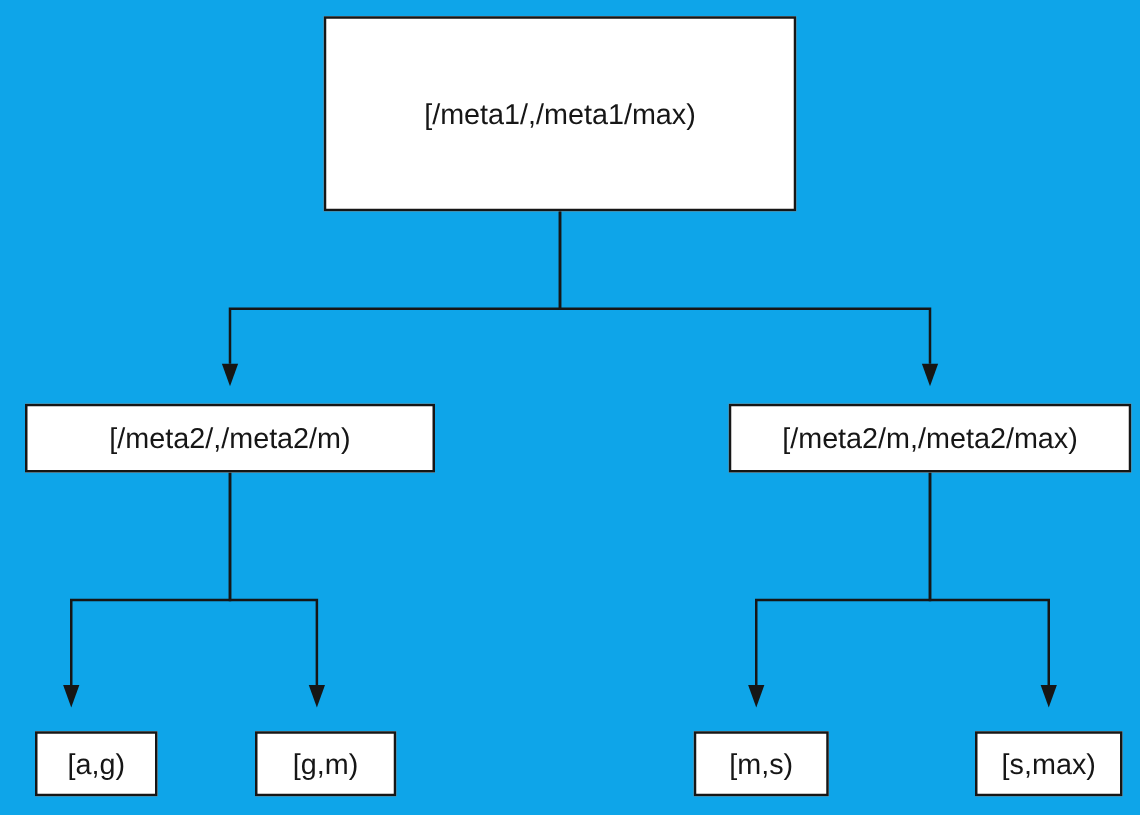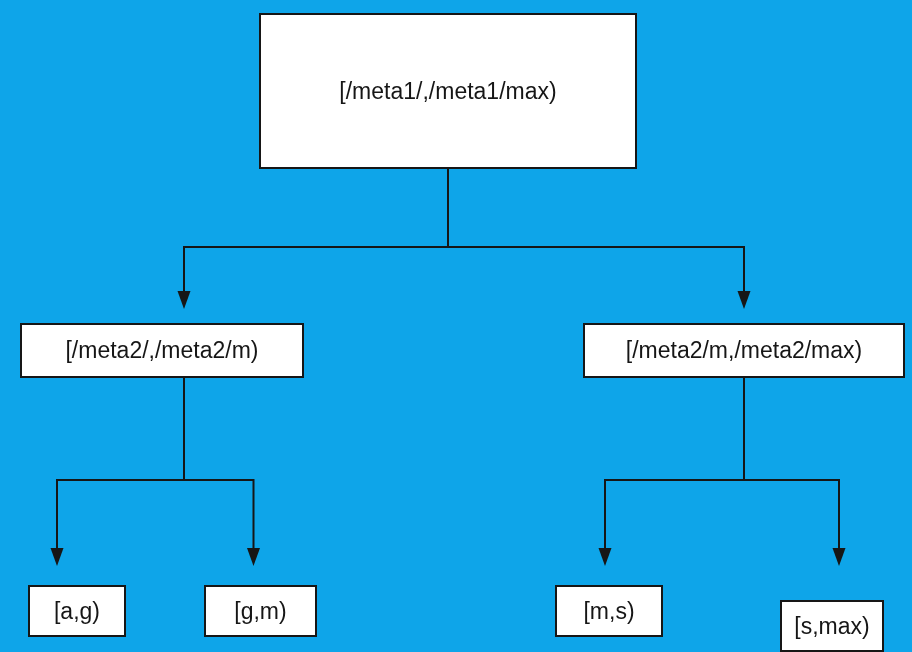--- a/index.html
+++ b/index.html
@@ -40,26 +40,26 @@
     background: #ffffff;
     color: #161616;
     display: flex;
     align-items: center;
     justify-content: center;
     font-size: 23px;
     line-height: 1;
     white-space: nowrap;
   }
   .node-root        { left: 259px; top: 13px;  width: 378px; height: 156px; }
-  .node-left        { left: 20px;  top: 323px; width: 284px; height: 55px; }
+  .node-left        { left: 20px;  top: 323px; width: 328px; height: 55px; }
   .node-right       { left: 583px; top: 323px; width: 322px; height: 55px; }
   .node-left-left   { left: 8px;   top: 585px; width: 98px;  height: 52px; margin-left: 20px; }
   .node-left-right  { left: 204px; top: 585px; width: 113px;  height: 52px; }
   .node-right-left  { left: 555px; top: 585px; width: 108px; height: 52px; }
-  .node-right-right { left: 780px; top: 585px; width: 104px; height: 52px; margin-top: 15px; }
+  .node-right-right { left: 780px; top: 585px; width: 118px; height: 52px; }
 </style>
 </head>
 <body>
 
 <div class="canvas">
 
   <svg class="edges-layer" viewBox="0 0 912 652" xmlns="http://www.w3.org/2000/svg">
 
     <path class="edge" d="M448,169 V247 H184 V291"></path>
     <path class="edge" d="M448,169 V247 H744 V291"></path>

